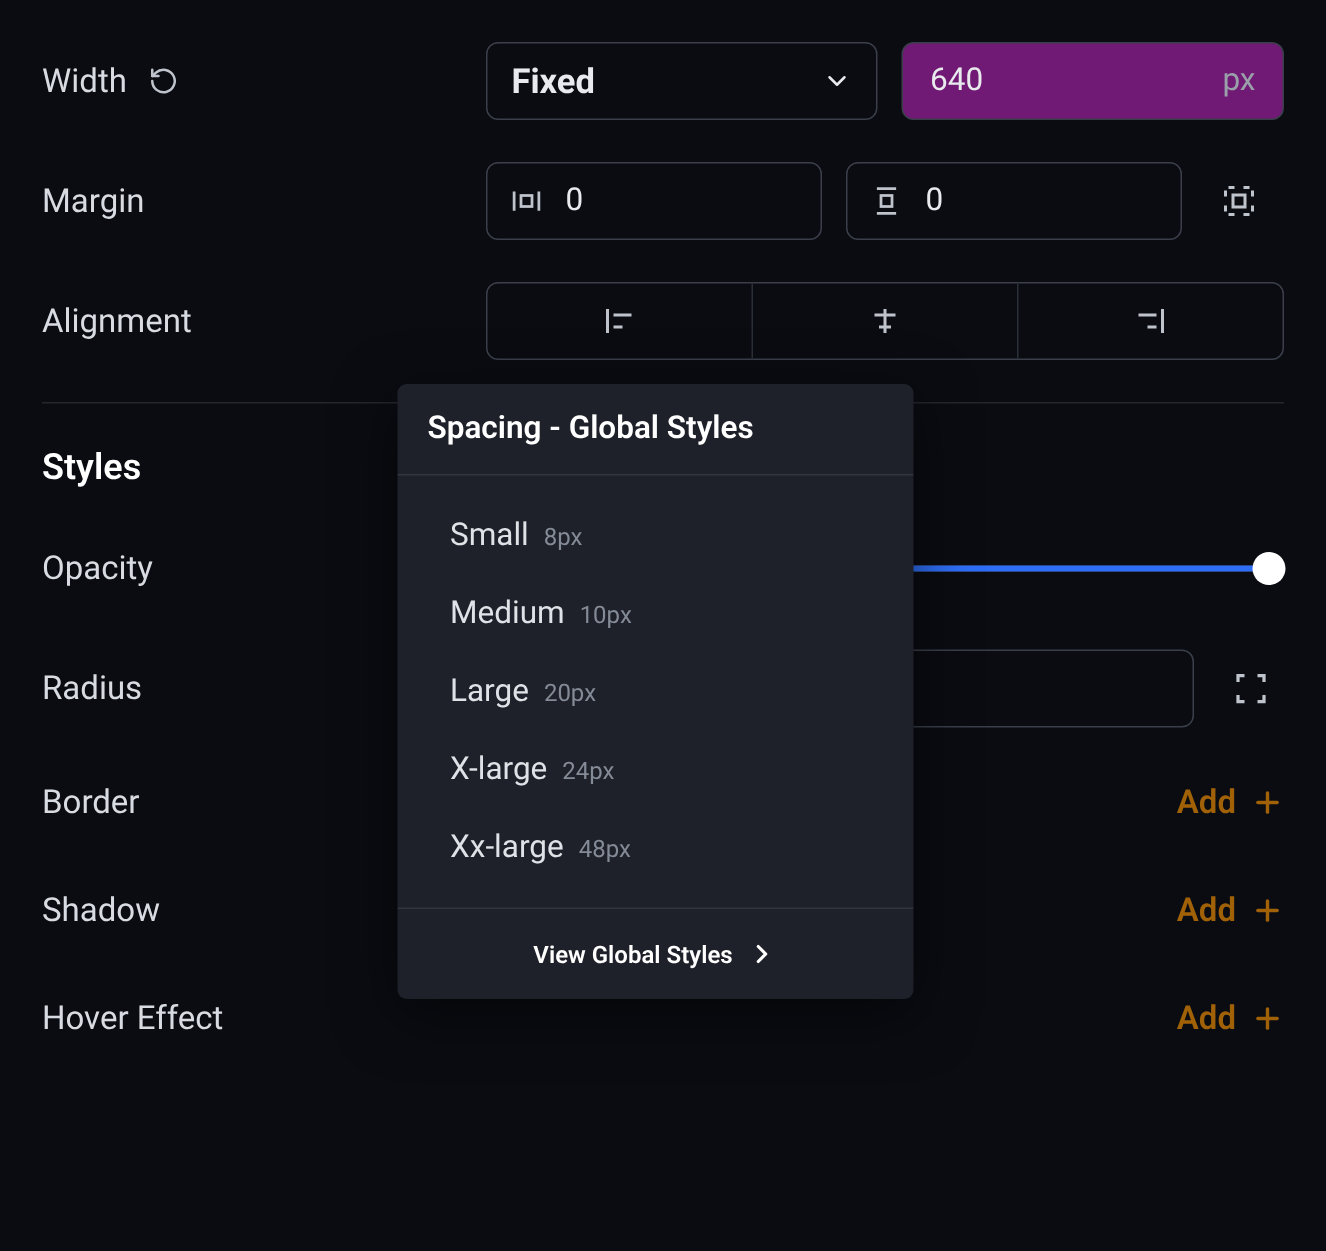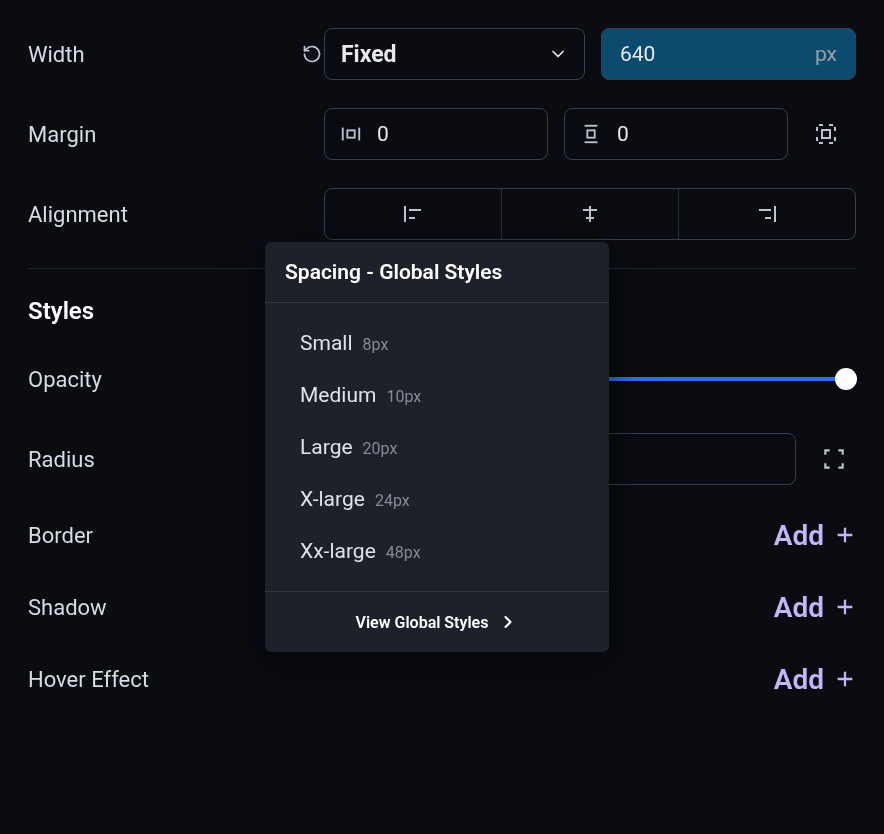--- a/index.html
+++ b/index.html
@@ -27,21 +27,20 @@
     margin-bottom: 28px;
     min-height: 52px;
   }
   .row-label {
     width: 296px;
     font-size: 22px;
     color: #d8dce2;
     display: flex;
     align-items: center;
     gap: 12px;
-    justify-content: space-between;
   }
   .row-controls {
     flex: 1;
     display: flex;
     gap: 16px;
     align-items: center;
   }
   .select {
     flex: 1;
     height: 52px;
@@ -53,21 +52,21 @@
     justify-content: space-between;
     padding: 0 16px;
     font-size: 23px;
     color: #e8eaed;
     cursor: pointer;
     font-weight: bold;
   }
   .width-value {
     width: 255px;
     height: 52px;
-    background: #0c4a6e;
+    background: #701a75;
     border: 1px solid #3a3f4a;
     border-radius: 8px;
     display: flex;
     align-items: center;
     justify-content: space-between;
     padding: 0 18px;
     font-size: 21px;
     color: #e8eaed;
     gap: 16px;
   }
@@ -172,30 +171,30 @@
     min-height: 44px;
   }
   .add-label {
     font-size: 22px;
     color: #d8dce2;
   }
   .add-btn {
     display: flex;
     align-items: center;
     gap: 10px;
-    font-size: 28px;
+    font-size: 22px;
     font-weight: 600;
-    color: #c4b5fd;
+    color: #a16207;
     cursor: pointer;
   }
   
   .popover {
     position: absolute;
     left: 265px;
-    top: 242px;
+    top: 256px;
     width: 344px;
     background: #1e2129;
     border-radius: 6px;
     box-shadow: 0 10px 40px rgba(0,0,0,0.55);
     overflow: hidden;
   }
   .popover-header {
     padding: 18px 20px;
     font-size: 21px;
     font-weight: 600;

